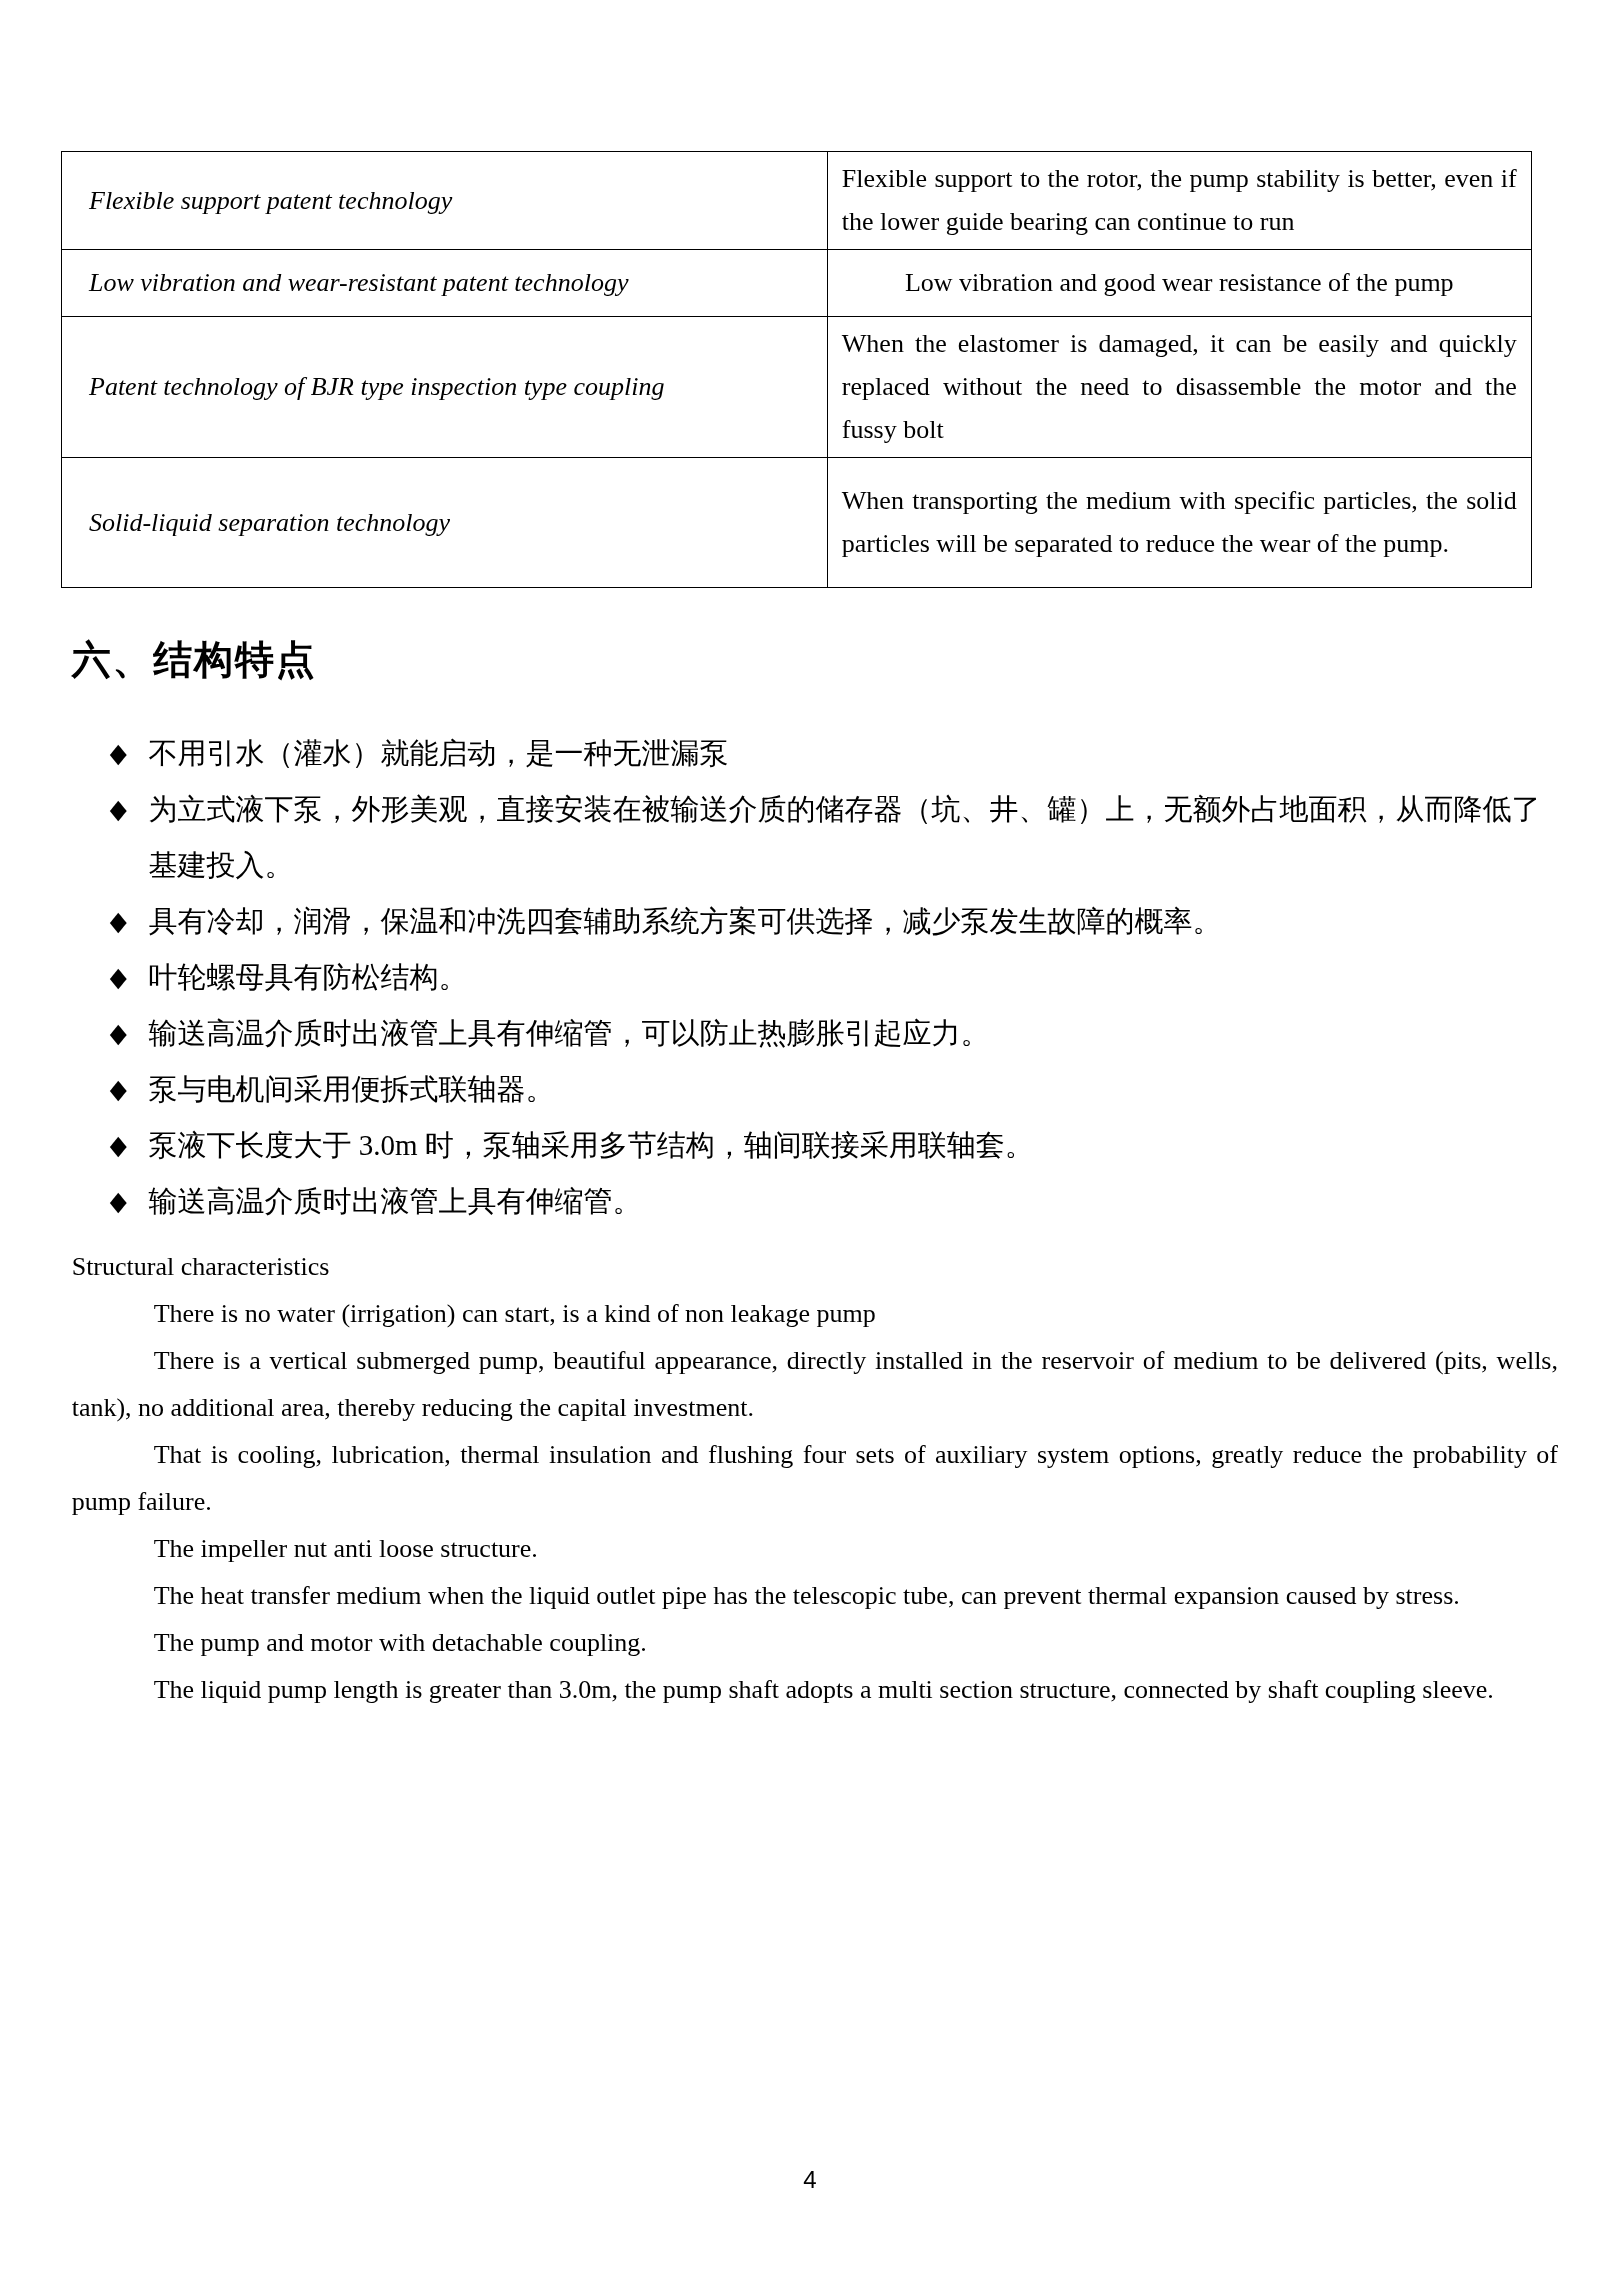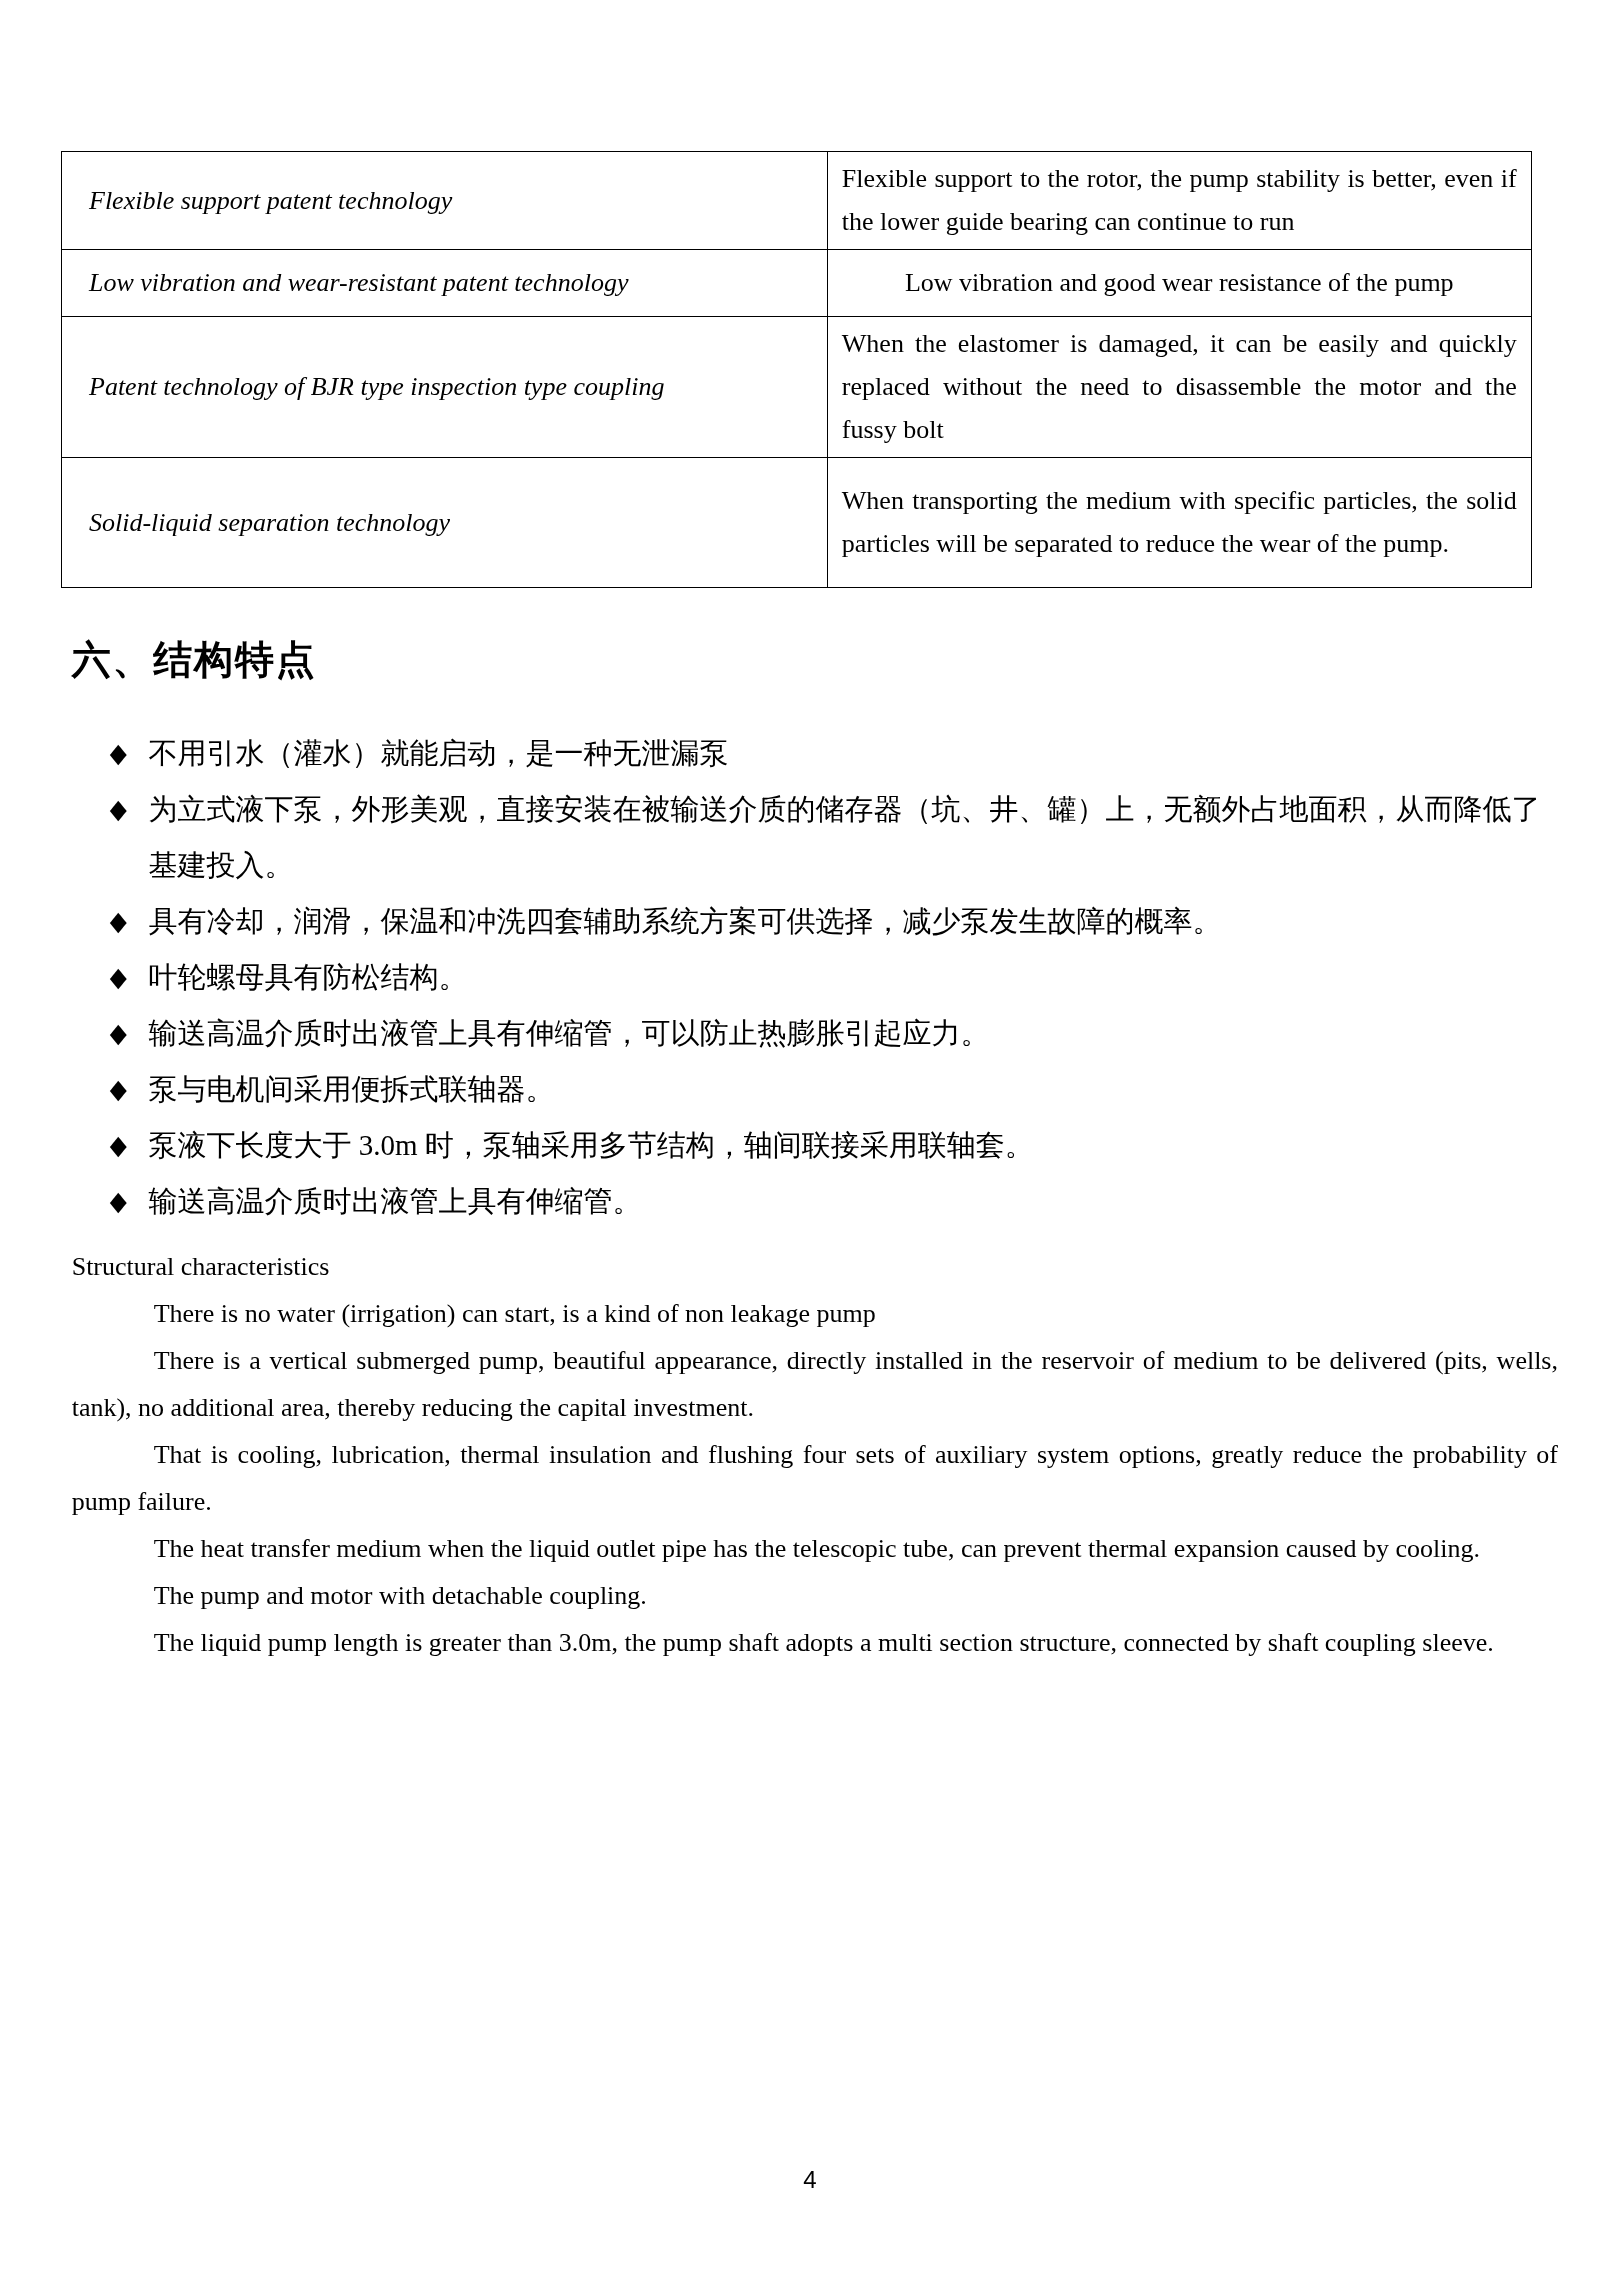--- a/index.html
+++ b/index.html
@@ -159,20 +159,21 @@
       <span class="marker">◆</span>
       <span class="btext">输送高温介质时出液管上具有伸缩管。</span>
     </li>
   </ul>
 
   <p class="lead">Structural characteristics</p>
 
   <p class="para">There is no water (irrigation) can start, is a kind of non leakage pump</p>
   <p class="para">There is a vertical submerged pump, beautiful appearance, directly installed in the reservoir of medium to be delivered (pits, wells, tank), no additional area, thereby reducing the capital investment.</p>
   <p class="para">That is cooling, lubrication, thermal insulation and flushing four sets of auxiliary system options, greatly reduce the probability of pump failure.</p>
-  <p class="para">The heat transfer medium when the liquid outlet pipe has the telescopic tube, can prevent thermal expansion caused by cooling.</p>
+  <p class="para">The impeller nut anti loose structure.</p>
+  <p class="para">The heat transfer medium when the liquid outlet pipe has the telescopic tube, can prevent thermal expansion caused by stress.</p>
   <p class="para">The pump and motor with detachable coupling.</p>
   <p class="para">The liquid pump length is greater than 3.0m, the pump shaft adopts a multi section structure, connected by shaft coupling sleeve.</p>
 
   <div class="pageno">4</div>
 
 </div>
 
 
 </body></html>

